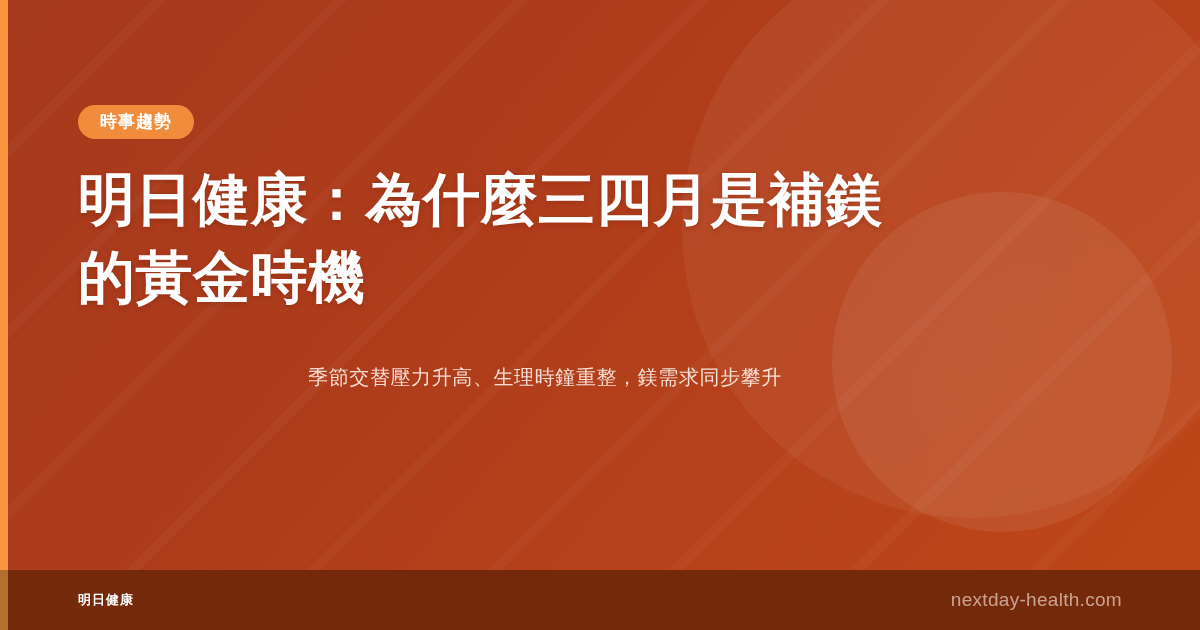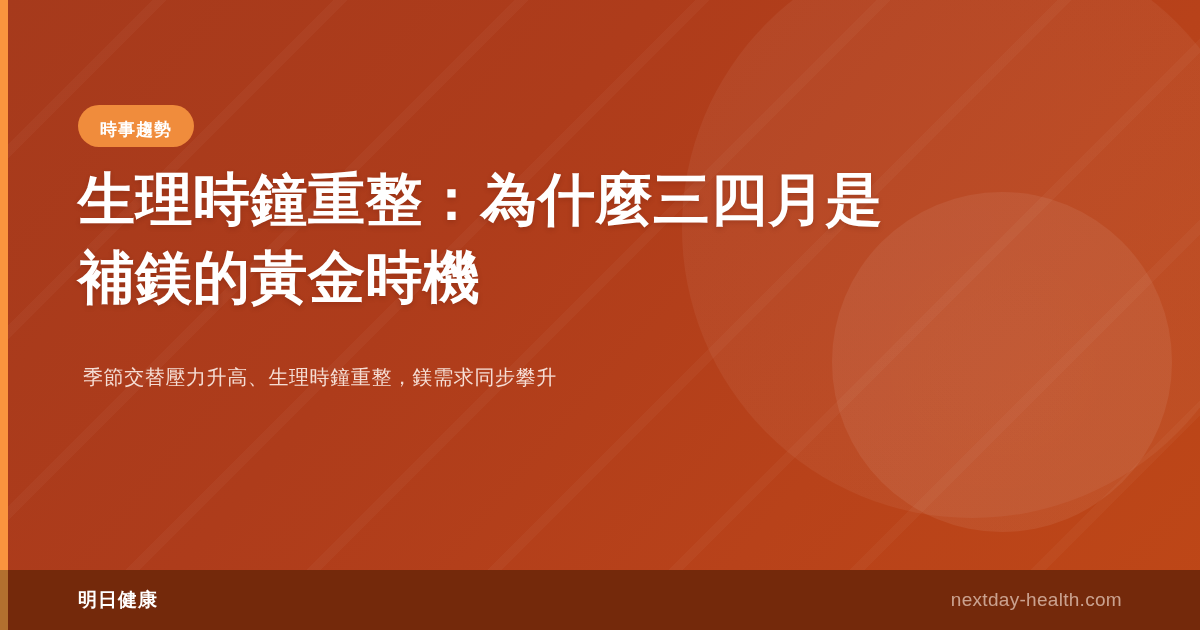--- a/index.html
+++ b/index.html
@@ -97,21 +97,21 @@
   .badge {
     position: absolute;
     top: 105px;
     left: 0;
     display: inline-block;
     background: #F08C3C;
     color: #FFFFFF;
     font-size: 17px;
     font-weight: bold;
     letter-spacing: 1px;
-    padding: 16px 22px 9px 22px;
+    padding: 8px 22px 9px 22px;
     border-radius: 999px;
     line-height: 1;
   }
 
   .title {
     position: absolute;
     top: 160px;
     left: 0;
     width: 840px;
     margin: 0;
@@ -119,47 +119,48 @@
     font-size: 57px;
     font-weight: bold;
     line-height: 78px;
     letter-spacing: 0.5px;
     text-shadow: 0 2px 5px rgba(80,20,0,0.22);
   }
 
   .subtitle {
     position: absolute;
     top: 362px;
-    left: 5px;
+    left: 17px;
     width: 900px;
     margin: 0;
     color: rgba(255,244,238,0.88);
     font-size: 20px;
     font-weight: normal;
     line-height: 30px;
     letter-spacing: 0.6px;
+    text-align: center;
   }
 
   
   .footer {
     position: absolute;
     left: 0;
     top: 570px;
     width: 1200px;
     height: 60px;
     background: #74290B;
     z-index: 5;
   }
   .footer-brand {
     position: absolute;
     left: 78px;
     top: 50%;
     transform: translateY(-50%);
     color: #FFFFFF;
-    font-size: 19px;
+    font-size: 13px;
     font-weight: bold;
     letter-spacing: 1px;
   }
   .footer-url {
     position: absolute;
     right: 78px;
     top: 50%;
     transform: translateY(-50%);
     color: rgba(255,235,225,0.62);
     font-size: 19px;
@@ -174,21 +175,21 @@
 
   <div class="texture"></div>
   <div class="blob blob-large"></div>
   <div class="blob blob-small"></div>
 
   <div class="accent-bar"></div>
 
   <div class="content">
     <span class="badge">時事趨勢</span>
 
-    <h1 class="title">生理時鐘重整：為什麼三四月是補鎂的黃金時機</h1>
+    <h1 class="title">明日健康：為什麼三四月是補鎂的黃金時機</h1>
 
     <p class="subtitle">季節交替壓力升高、生理時鐘重整，鎂需求同步攀升</p>
   </div>
 
   <div class="footer">
     <span class="footer-brand">明日健康</span>
     <span class="footer-url">nextday-health.com</span>
   </div>
 
   <div class="accent-bar-footer"></div>

